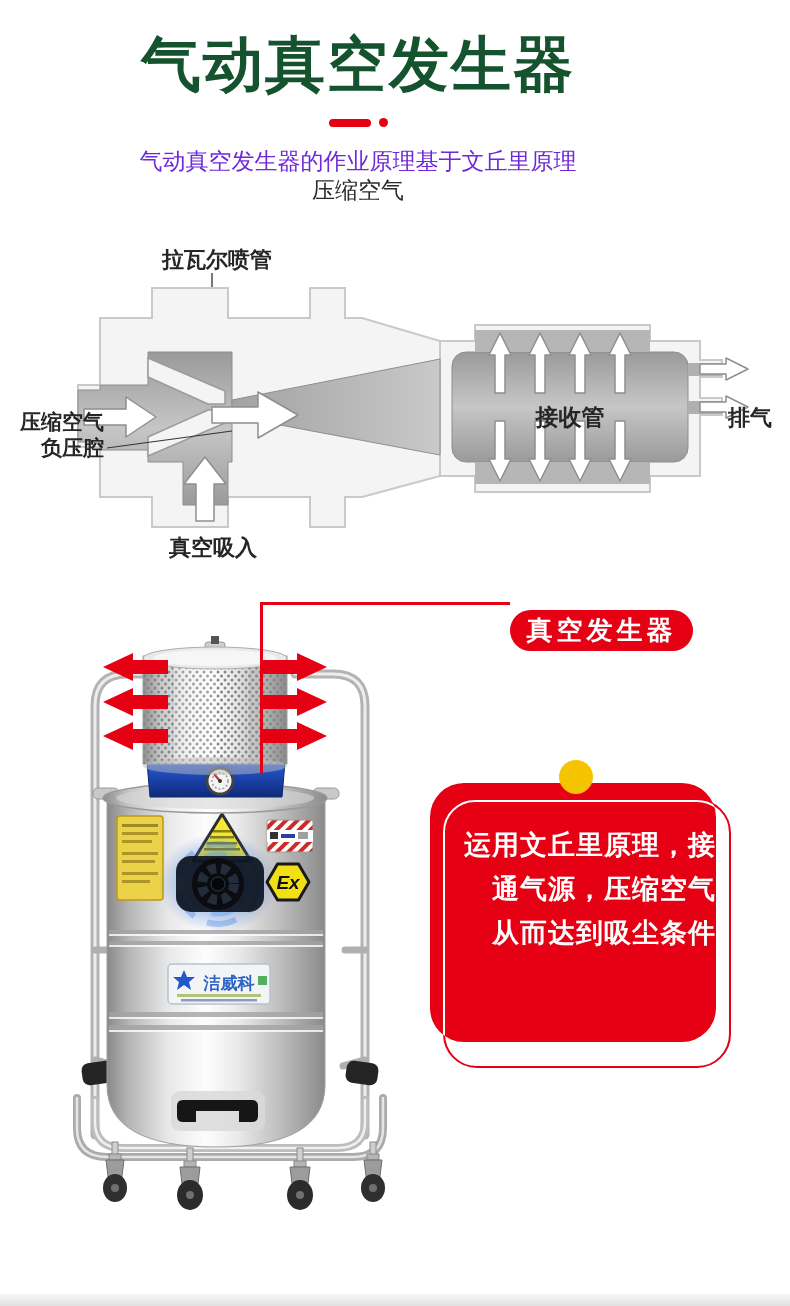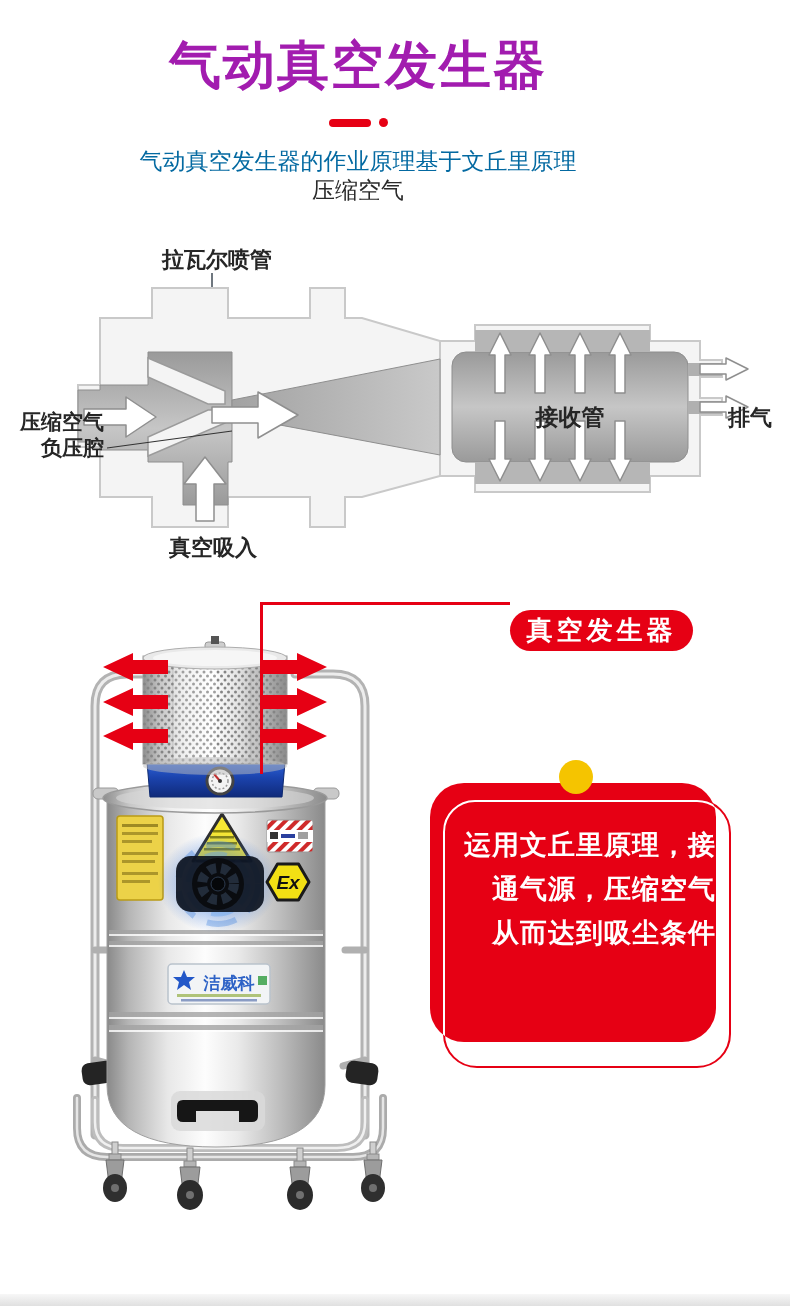--- a/index.html
+++ b/index.html
@@ -1,25 +1,25 @@
 <!DOCTYPE html>
 <html><head>
 <meta charset="utf-8">
 <style>
   html,body{margin:0;padding:0;background:#ffffff;}
   .page{position:relative;width:790px;height:1306px;background:#ffffff;overflow:hidden;
         font-family:"Liberation Sans","DejaVu Sans",sans-serif;}
 
   
   .hero{position:absolute;top:28px;left:0;width:716px;text-align:center;}
-  .hero h1{margin:0;font-size:52px;line-height:74px;font-weight:900;color:#a21caf;letter-spacing:2px;}
+  .hero h1{margin:0;font-size:60px;line-height:74px;font-weight:900;color:#14532d;letter-spacing:2px;}
   .title-divider{display:flex;justify-content:center;align-items:center;margin-top:16px;}
   .title-divider .dash{width:42px;height:8px;border-radius:4px;background:#e60014;}
   .title-divider .dot{width:9px;height:9px;border-radius:50%;background:#e60014;margin-left:8px;}
-  .hero .sub1{margin:20px 0 0 0;font-size:23px;line-height:29px;color:#0369a1;font-weight:500;}
+  .hero .sub1{margin:20px 0 0 0;font-size:23px;line-height:29px;color:#6d28d9;font-weight:500;}
   .hero .sub2{margin:0;font-size:23px;line-height:29px;color:#2a2a2a;font-weight:500;}
 
   
   .diagram{position:absolute;left:0;top:225px;width:790px;height:340px;}
   .dia-label{font-family:"Liberation Sans","DejaVu Sans",sans-serif;font-weight:600;fill:#262626;}
 
   
   .vacuum{position:absolute;left:55px;top:630px;width:350px;height:610px;z-index:1;}
 
   .connector-h{position:absolute;left:262px;top:602px;width:248px;height:3px;background:#e60014;z-index:3;}

